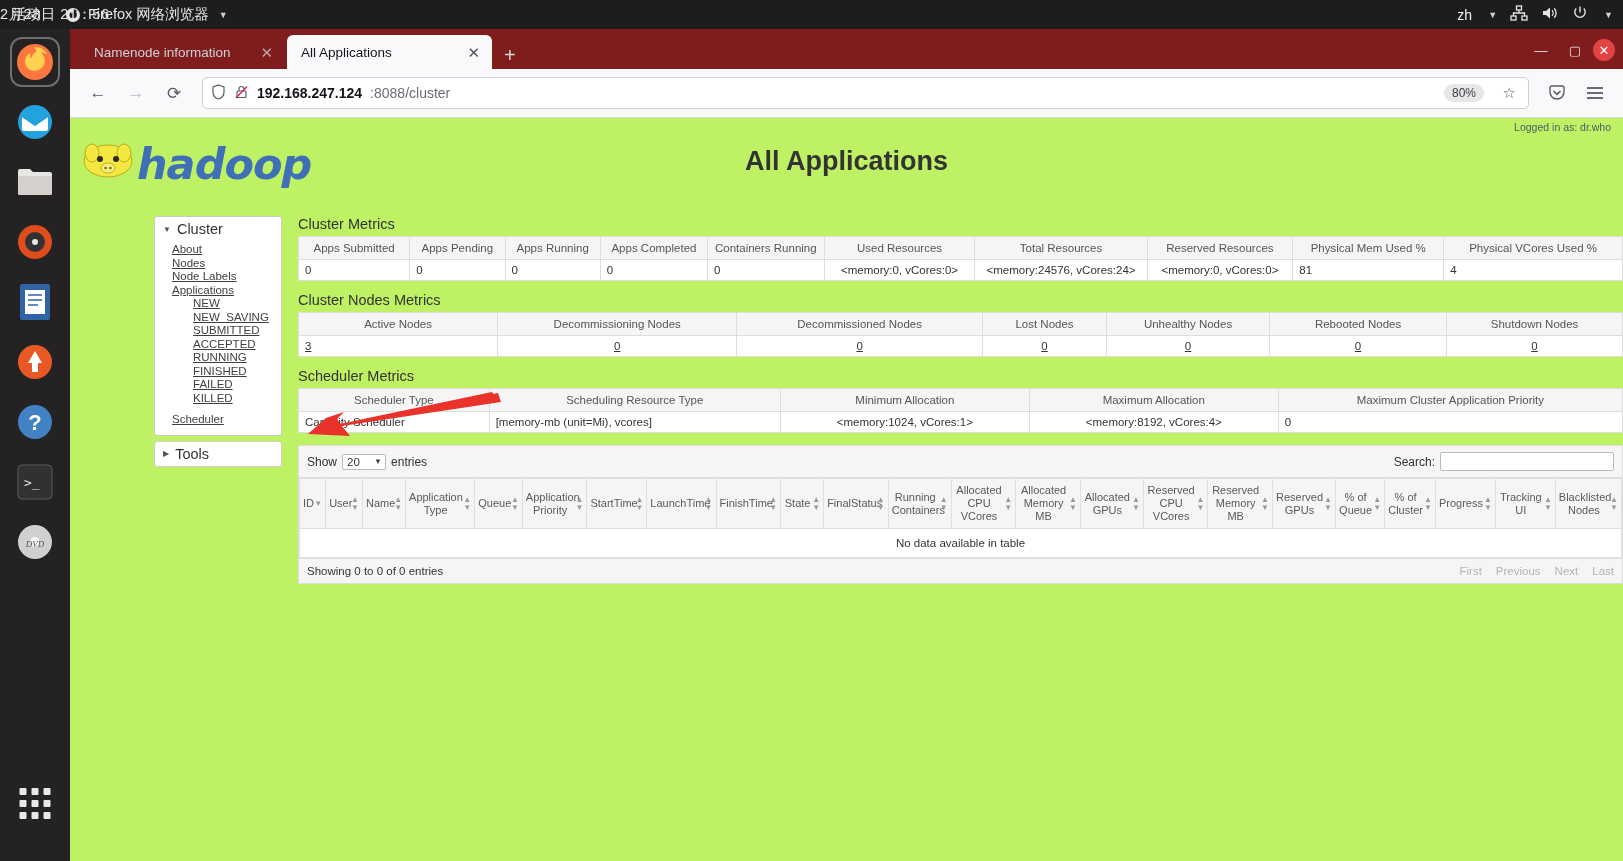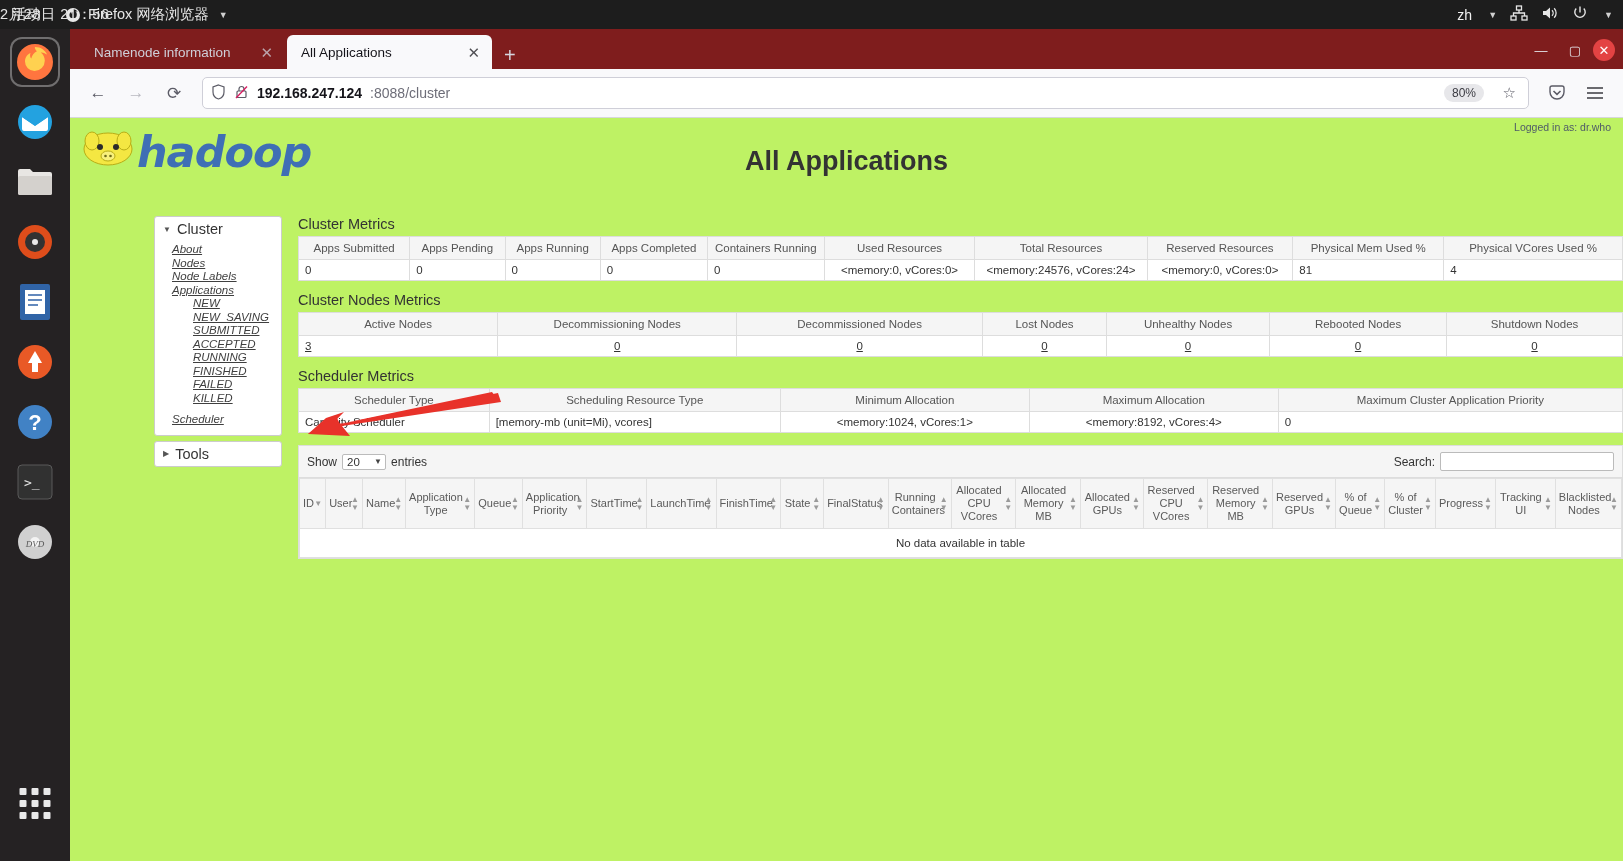--- a/index.html
+++ b/index.html
@@ -101,42 +101,42 @@
   #page {
     position:absolute; top:89px; left:0; width:1553px; height:743px;
     background:#bef264; overflow:hidden;
     font-family:"Liberation Sans", sans-serif;
   }
   #loggedin {
     position:absolute; right:12px; top:3px;
     font-size:10.5px; color:#4f5b68;
   }
   #logo {
-    position:absolute; left:8px; top:5px; width:250px; height:58px;text-align:right;
+    position:absolute; left:8px; top:17px; width:250px; height:58px;text-align:right;
   }
   #logo .hd-text {
     font-family:"DejaVu Sans", sans-serif;
     font-weight:bold; font-style:italic; font-size:43px;
     color:#3f6fb5; letter-spacing:-1px;
     position:absolute; left:59px; top:4px;
   }
   #pagetitle {
     position:absolute; left:0; right:0; top:28px; text-align:center;
     font-size:27px; font-weight:bold; color:#333;
     font-family:"Liberation Sans", sans-serif;
   }
 
   
   #sidebar { position:absolute; left:84px; top:98px; width:128px; }
   .sb-panel { border:1px solid #ccc; border-radius:3px; background:#fff; margin-bottom:5px; }
   .sb-head {
     padding:4px 8px; font-size:14.5px; color:#333; display:flex; align-items:center; gap:6px;
   }
   .sb-caret { font-size:8px; color:#555; }
-  .sb-body { padding:2px 0 8px 17px;font-style:italic; }
+  .sb-body { padding:2px 0 8px 17px; }
   .sb-link {
     display:block; color:#3f3f3f; text-decoration:underline;
     font-size:11.5px; line-height:13.5px; padding:0;
   }
   .sb-sub { padding-left:21px; }
   .sb-gap { height:8px; }
 
   
   #content { position:absolute; left:228px; top:98px; width:1325px; }
   .sect-title { font-size:14.5px; color:#333; margin:0 0 4px 0; }
@@ -664,20 +664,29 @@
                   </span></th>
             <th><span>Blacklisted Nodes</span><span class="sortico">
                     <b>▲</b>
                     <b>▼</b>
                   </span></th>
           </tr>
             </thead>
         </table>
         <div class="nodata">No data available in table</div>
 
+        <div id="apps-bot">
+          <span>Showing 0 to 0 of 0 entries</span>
+          <span class="pager">
+            <span>First</span>
+            <span>Previous</span>
+            <span>Next</span>
+            <span>Last</span>
+          </span>
+        </div>
       </div>
     </div>
 
     <svg id="arrow" width="230" height="60" viewBox="0 0 230 60">
       <polygon points="200,2 38,36 52,22 34,28 16,44 56,44 44,34 206,10" fill="#e8322a"></polygon>
       <polygon points="206,3 48,34 44,26 16,44 58,46 50,36 209,12" fill="#e8322a"></polygon>
     </svg>
   </div>
 </div>
 

